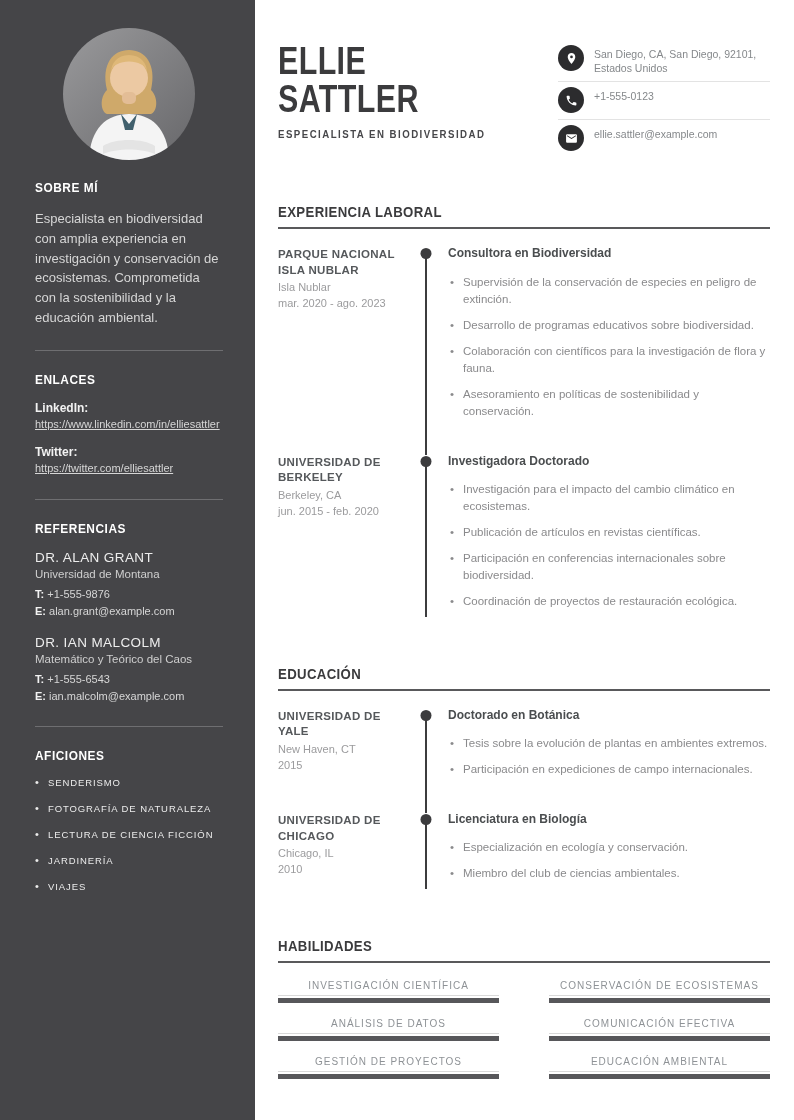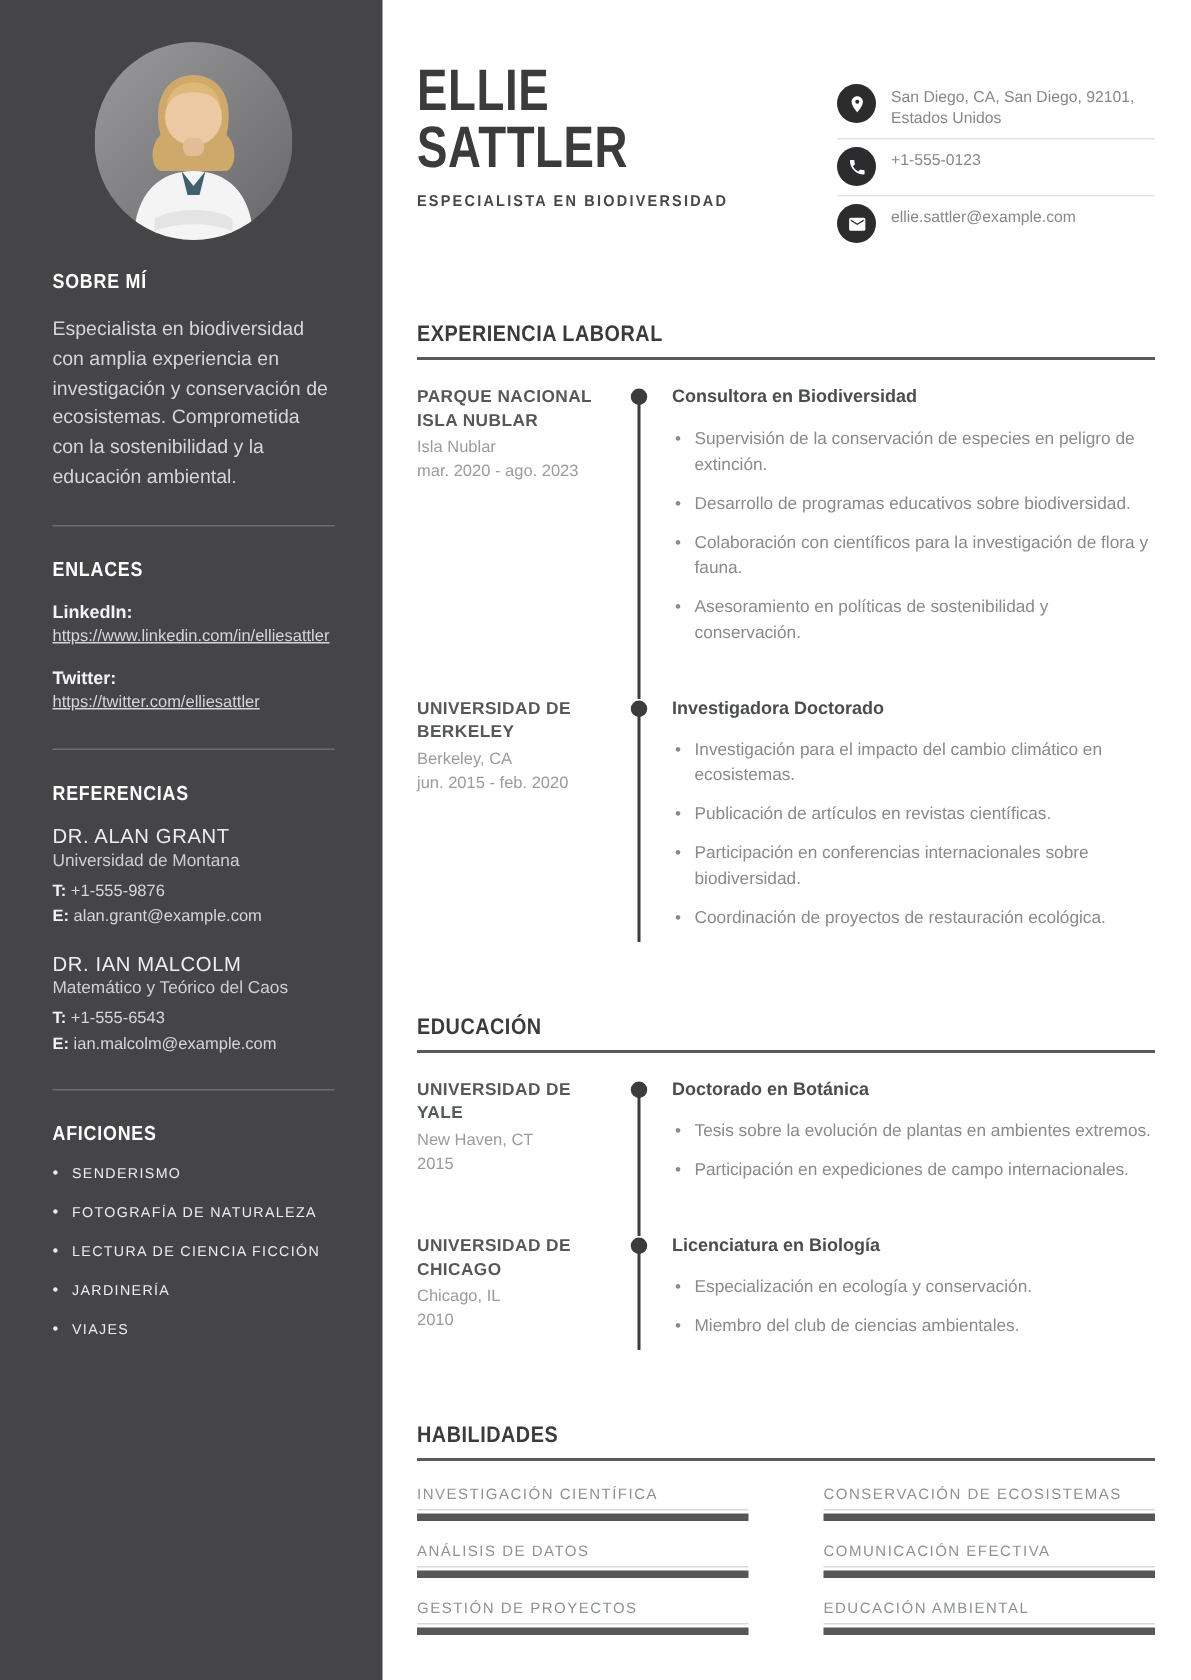--- a/index.html
+++ b/index.html
@@ -61,21 +61,21 @@
   .name {
     font-size:39px; font-weight:bold; color:#3b3b3d; line-height:0.98;
     letter-spacing:0.5px;
     transform:scaleX(0.78); transform-origin:left top; white-space:nowrap;
   }
   .job-title {
     margin-top:10px; font-size:10.5px; font-weight:bold; color:#47474a;
     letter-spacing:1.6px;
     transform:scaleX(0.92); transform-origin:left top; white-space:nowrap;
   }
-  .contact { width:212px; margin-top:15px; }
+  .contact { width:212px; margin-top:4px; }
   .contact-row {
     display:flex; align-items:flex-start; gap:10px; padding:5px 0 6px 0;
   }
   .contact-row.rule { border-bottom:1px solid #e3e3e3; }
   .cicon {
     width:26px; height:26px; flex:0 0 26px; border-radius:50%;
     background:#2c2c2e; display:flex; align-items:center; justify-content:center;
   }
   .cicon svg { width:13px; height:13px; fill:#ffffff; }
   .contact-text { font-size:10.5px; color:#85888b; line-height:1.35; padding-top:2px; }
@@ -107,20 +107,21 @@
   .e-role { font-size:12px; font-weight:bold; color:#4a4d4f; line-height:1.1; }
   .e-bullets { list-style:none; margin-top:13px; }
   .e-bullets li {
     position:relative; padding-left:15px; margin-bottom:9px;
     font-size:11.5px; color:#8a8a8c; line-height:1.48;
   }
   .e-bullets li::before { content:"•"; position:absolute; left:2px; top:0; color:#8a8a8c; }
   .grid2 {
     display:grid; grid-template-columns:1fr 1fr; column-gap:50px; row-gap:15px;
     margin-top:17px;
+    text-align:center;
   }
   .meter-label { font-size:10px; color:#8e9296; letter-spacing:1px; margin-bottom:4px; }
   .meter-track-wrap { border-top:1px solid #d9d9d9; padding-top:2px; }
   .meter-track { height:5px; background:#e6e6e6; }
   .meter-fill { height:100%; background:#57575a; }
 </style>
 </head>
 <body>
 
 <aside class="sidebar">

